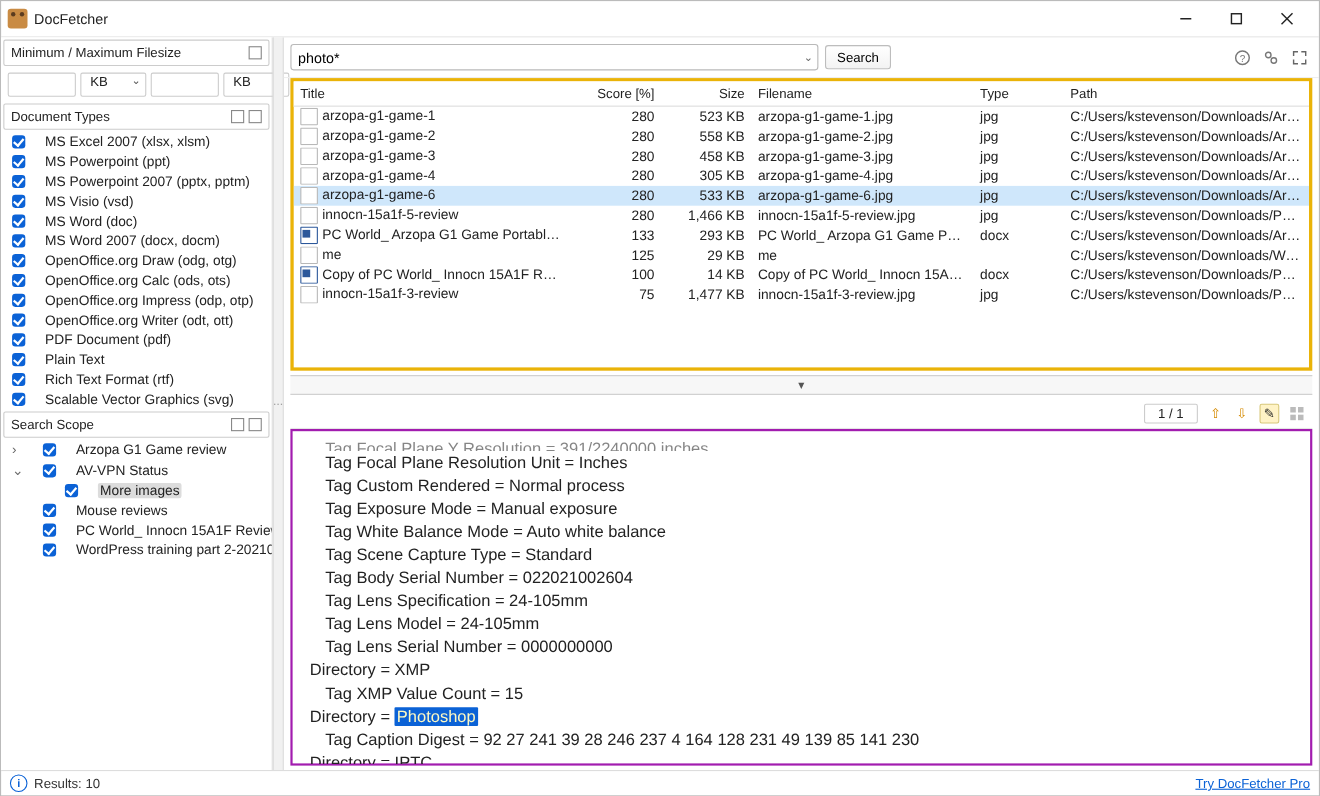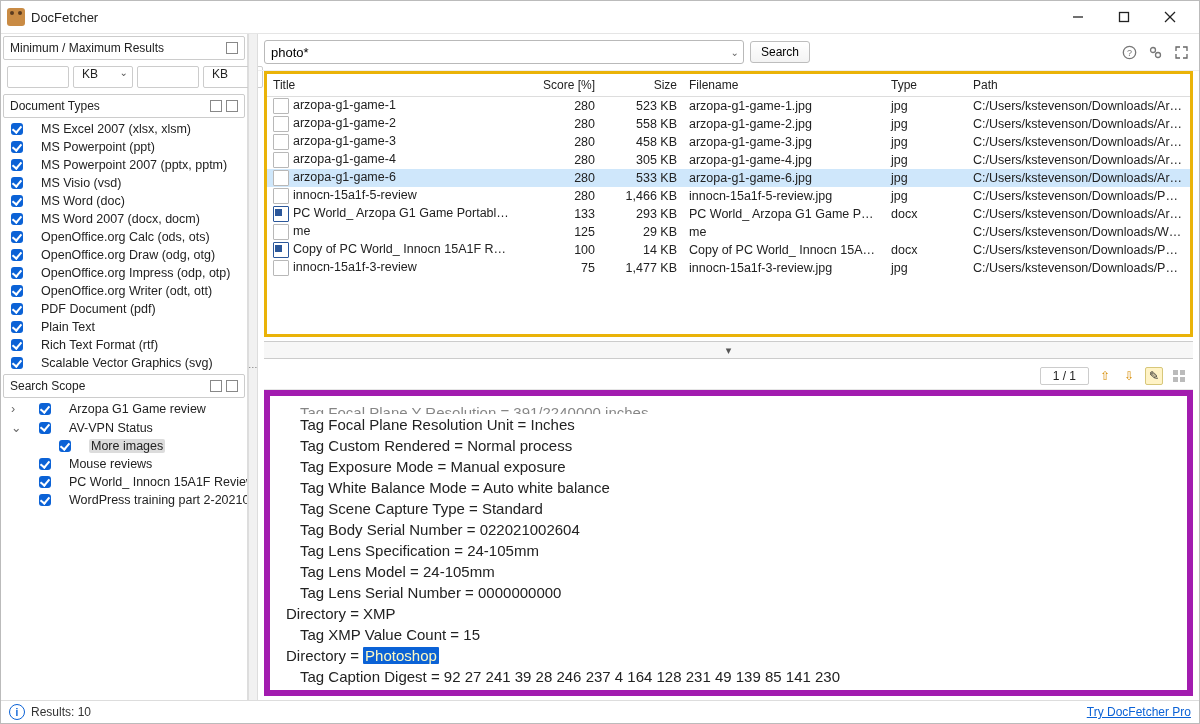--- a/index.html
+++ b/index.html
@@ -56,21 +56,21 @@
 .tr.selected{background:#cfe7fb}
 .file-icon{width:14px;height:14px;margin-right:4px;display:inline-block;vertical-align:middle;border:1px solid #b8b8b8;border-radius:1px;background:#fff;position:relative}
 .file-icon.docx{border-color:#2b579a}
 .file-icon.docx::after{content:"";position:absolute;left:1px;top:2px;width:7px;height:7px;background:#2b579a}
 
 .preview-handle{height:16px;display:flex;align-items:center;justify-content:center;border-top:1px solid #ccc;border-bottom:1px solid #ccc;background:#f7f7f7;margin:4px 6px 0 6px}
 .preview-toolbar{height:26px;display:flex;align-items:center;justify-content:flex-end;gap:8px;padding:0 6px;border-bottom:1px solid #e5e5e5;margin:4px 6px 0 6px}
 .page-box{border:1px solid #ccc;padding:1px 12px;font-size:12px;border-radius:2px}
 .p-ico{width:16px;height:16px;display:inline-flex;align-items:center;justify-content:center}
 
-.preview{flex:1;overflow:auto;margin:0 6px 4px 6px;border:6px solid #a21caf;padding:6px 16px}
+.preview{flex:1;overflow:auto;margin:0 6px 4px 6px;border:2px solid #a21caf;padding:6px 16px}
 .preview .line{font-family:"Segoe UI",Arial,sans-serif;font-size:15px;color:#222;white-space:pre;line-height:21px}
 .preview .indent1{padding-left:14px}
 .preview .indent0{padding-left:0}
 .preview .hl{background:#0b62d6;color:#fef9c3;padding:0 2px;border-radius:1px}
 
 .statusbar{height:22px;border-top:1px solid #ddd;display:flex;align-items:center;padding:0 8px;font-size:12px;color:#333;gap:6px}
 .statusbar .info-icon{width:14px;height:14px;border:1.5px solid #0b62d6;border-radius:50%;display:inline-flex;align-items:center;justify-content:center;color:#0b62d6;font-size:10px;font-weight:bold}
 .statusbar .link{color:#0b62d6;text-decoration:underline;margin-left:auto}
 .chev{font-size:10px;color:#555}
 .sidebar-gutter{width:8px;display:flex;align-items:center;justify-content:center;background:#f1f1f1;border-left:1px solid #ddd;border-right:1px solid #ddd;font-size:9px;color:#888;writing-mode:vertical-rl}
@@ -100,21 +100,21 @@
           <line x1="11" y1="1" x2="1" y2="11" stroke="#222" stroke-width="1.3"></line>
         </svg>
     </div>
   </div>
 
   <div class="body">
 
     <div class="sidebar">
 
       <div class="pane-header">
-        <span>Minimum / Maximum Results</span>
+        <span>Minimum / Maximum Filesize</span>
         <span class="mini-btns">
             <span class="mini-btn"></span>
           </span>
       </div>
       <div class="filesize-row">
         <input type="text" style="width: 52px;">
         <div class="kb-select">
           <span>KB</span>
             <span class="chev">⌄</span>
         </div>
@@ -152,25 +152,25 @@
           <div class="item">
             <span class="c-box"></span>
             <span>MS Word (doc)</span>
           </div>
           <div class="item">
             <span class="c-box"></span>
             <span>MS Word 2007 (docx, docm)</span>
           </div>
           <div class="item">
             <span class="c-box"></span>
+            <span>OpenOffice.org Draw (odg, otg)</span>
+          </div>
+          <div class="item">
+            <span class="c-box"></span>
             <span>OpenOffice.org Calc (ods, ots)</span>
-          </div>
-          <div class="item">
-            <span class="c-box"></span>
-            <span>OpenOffice.org Draw (odg, otg)</span>
           </div>
           <div class="item">
             <span class="c-box"></span>
             <span>OpenOffice.org Impress (odp, otp)</span>
           </div>
           <div class="item">
             <span class="c-box"></span>
             <span>OpenOffice.org Writer (odt, ott)</span>
           </div>
           <div class="item">

